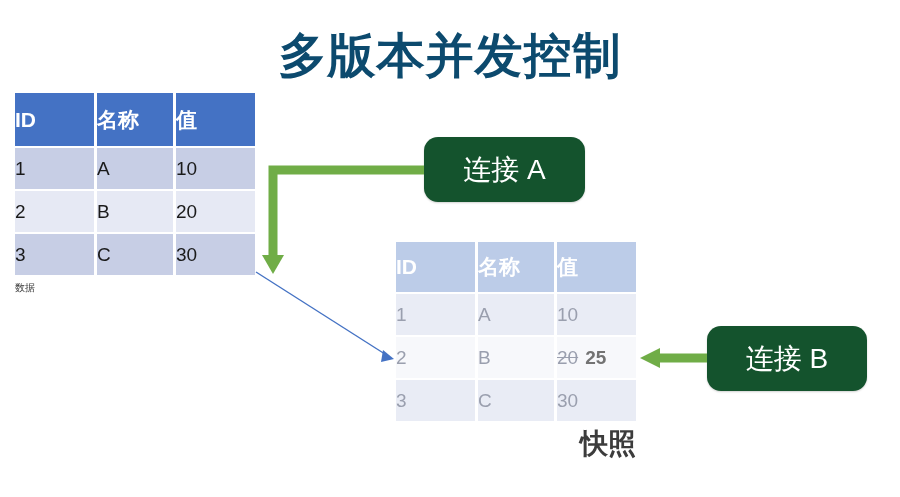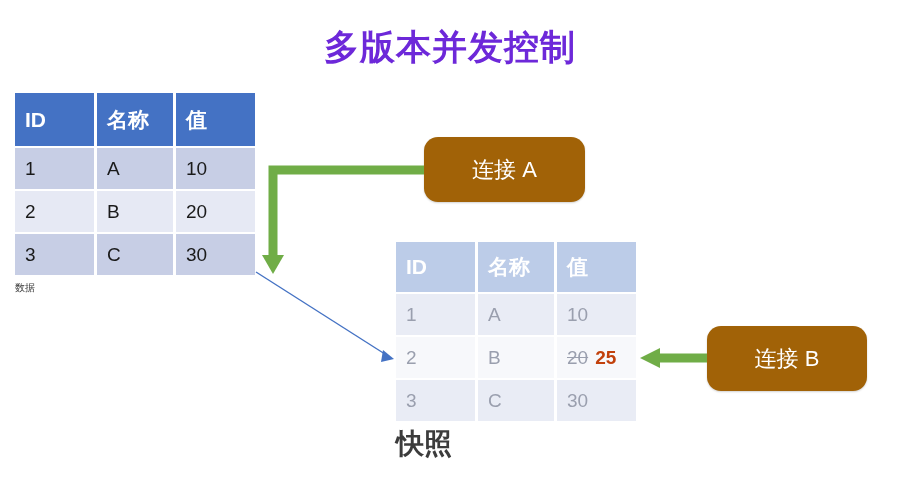--- a/index.html
+++ b/index.html
@@ -20,42 +20,42 @@
     background: #ffffff;
   }
 
   
   .slide-title {
     position: absolute;
     left: 0;
     top: 24px;
     width: 900px;
     text-align: center;
-    font-size: 35px;
-    font-weight: bold;
-    color: #6d28d9;
+    font-size: 48px;
+    font-weight: bold;
+    color: #0c4a6e;
     letter-spacing: 1px;
     white-space: nowrap;
   }
 
   
   .tbl {
     position: absolute;
     border-collapse: separate;
     border-spacing: 0;
     table-layout: fixed;
   }
   .tbl td, .tbl th {
     padding: 0;
     margin: 0;
     vertical-align: middle;
     font-weight: normal;
     text-align: left;
   }
-  .tbl .cellpad { padding-left: 10px; }
+  .tbl .cellpad { }
 
   
   #data-table {
     left: 15px;
     top: 93px;
     width: 240px;
   }
   #data-table col.c-id   { width: 82px; }
   #data-table col.c-name { width: 79px; }
   #data-table col.c-val  { width: 79px; }
@@ -118,43 +118,43 @@
   }
   #snapshot-table td.last { border-right: none; }
   #snapshot-table tr.odd  td { background: #E9ECF5; }
   #snapshot-table tr.even td { background: #F7F8FB; }
 
   .old-val {
     text-decoration: line-through;
     color: #9a9fae;
   }
   .new-val {
-    color: #c2410c;
+    color: #737373;
     font-weight: bold;
     margin-left: 7px;
   }
 
   .caption-snapshot {
     position: absolute;
     left: 396px;
     top: 425px;
     width: 240px;
-    text-align: left;
+    text-align: right;
     font-size: 28px;
     font-weight: bold;
     color: #3c3c3c;
   }
 
   
   .conn-box {
     position: absolute;
-    background: #a16207;
+    background: #14532d;
     border-radius: 14px;
     color: #ffffff;
-    font-size: 22px;
+    font-size: 28px;
     display: flex;
     align-items: center;
     justify-content: center;
     box-shadow: 0 1px 2px rgba(0,0,0,0.18);
   }
   #conn-a {
     left: 424px;
     top: 137px;
     width: 161px;
     height: 65px;

